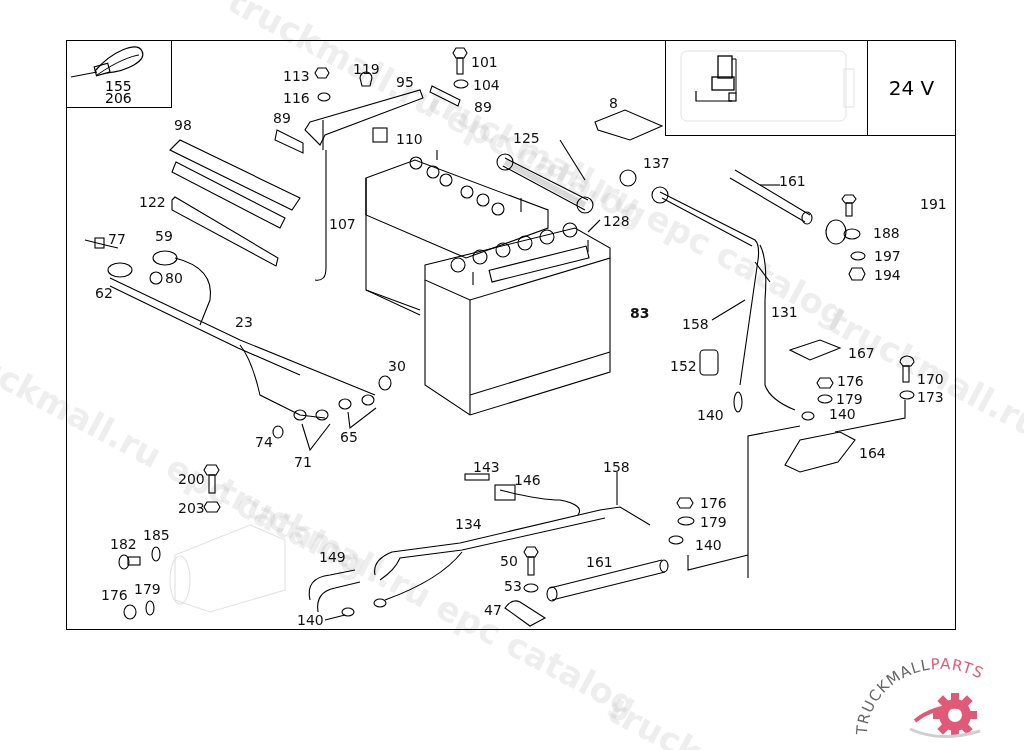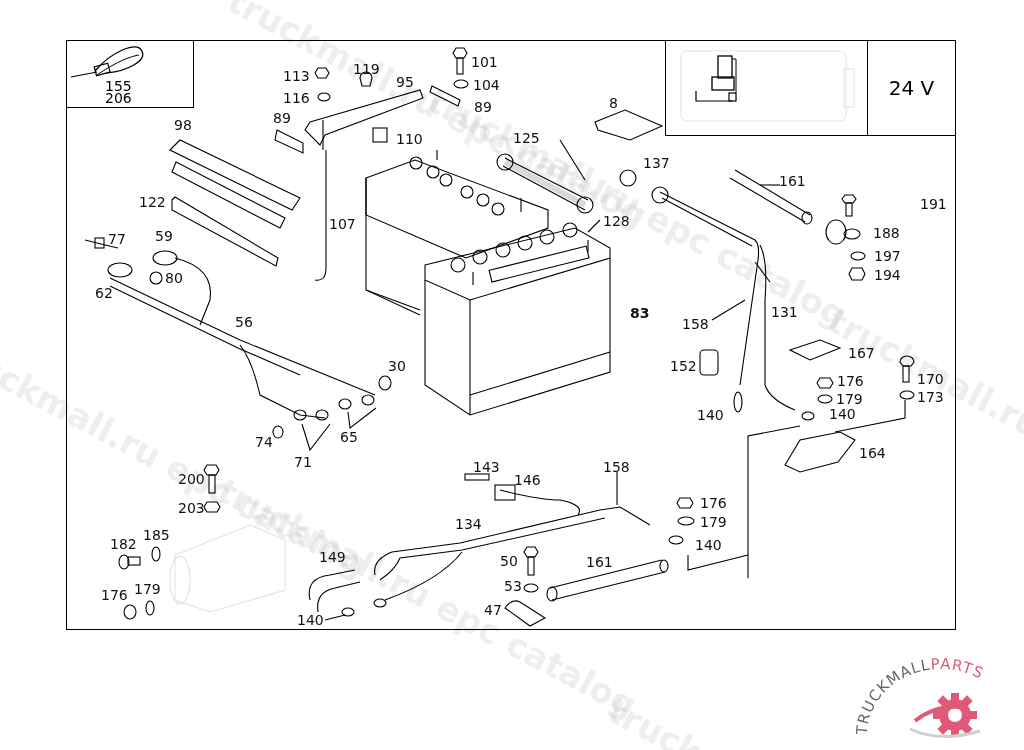--- a/index.html
+++ b/index.html
@@ -1,18 +1,18 @@
 <!DOCTYPE html>
 <html><head>
 <meta charset="utf-8">
 <style>
   html, body { margin:0; padding:0; background:#ffffff; }
   body { width:1024px; height:750px; position:relative; overflow:hidden; font-family:"DejaVu Sans", sans-serif; color:#000; }
   .frame { position:absolute; left:66px; top:40px; width:890px; height:590px; border:1.5px solid #000; box-sizing:border-box; }
-  .inset-tl { position:absolute; left:66px; top:40px; width:128px; height:68px; border:1.5px solid #000; box-sizing:border-box; background:#fff; }
+  .inset-tl { position:absolute; left:66px; top:40px; width:106px; height:68px; border:1.5px solid #000; box-sizing:border-box; background:#fff; }
   .inset-tr { position:absolute; left:665px; top:40px; width:203px; height:96px; border:1.5px solid #000; box-sizing:border-box; background:#fff; }
   .inset-volt { position:absolute; left:867px; top:40px; width:89px; height:96px; border:1.5px solid #000; box-sizing:border-box; background:#fff; display:flex; align-items:center; justify-content:center; font-size:20px; font-family:"DejaVu Sans", sans-serif; }
   .lbl { position:absolute; font-family:"DejaVu Sans", sans-serif; font-size:14px; line-height:14px; white-space:nowrap; color:#111; }
   .inset-lbl { position:absolute; font-size:14px; line-height:13px; text-align:center; }
   svg.art { position:absolute; left:0; top:0; width:1024px; height:750px; }
   .wm { position:absolute; font-family:"DejaVu Sans", sans-serif; font-weight:bold; font-size:34px; color:rgba(160,160,160,0.18); white-space:nowrap; transform-origin:left top; pointer-events:none; }
   .logo { position:absolute; left:855px; top:655px; width:170px; height:95px; }
 </style>
 </head>
 <body>
@@ -225,21 +225,21 @@
 <div class="lbl" style="left:874px; top:249px;">197</div>
 <div class="lbl" style="left:874px; top:268px;">194</div>
 <div class="lbl" style="left:139px; top:195px;">122</div>
 <div class="lbl" style="left:329px; top:217px;">107</div>
 <div class="lbl" style="left:603px; top:214px;">128</div>
 <div class="lbl" style="left:771px; top:273px;margin-top:32px;">131</div>
 <div class="lbl" style="left:108px; top:232px;">77</div>
 <div class="lbl" style="left:155px; top:229px;">59</div>
 <div class="lbl" style="left:165px; top:271px;">80</div>
 <div class="lbl" style="left:95px; top:286px;">62</div>
-<div class="lbl" style="left:235px; top:315px;">56</div>
+<div class="lbl" style="left:235px; top:315px;">23</div>
 <div class="lbl" style="left:630px; top:306px;font-weight:bold;">83</div>
 <div class="lbl" style="left:682px; top:317px;">158</div>
 <div class="lbl" style="left:848px; top:346px;">167</div>
 <div class="lbl" style="left:670px; top:359px;">152</div>
 <div class="lbl" style="left:837px; top:374px;">176</div>
 <div class="lbl" style="left:917px; top:372px;">170</div>
 <div class="lbl" style="left:836px; top:392px;">179</div>
 <div class="lbl" style="left:917px; top:390px;">173</div>
 <div class="lbl" style="left:697px; top:408px;">140</div>
 <div class="lbl" style="left:829px; top:407px;">140</div>

